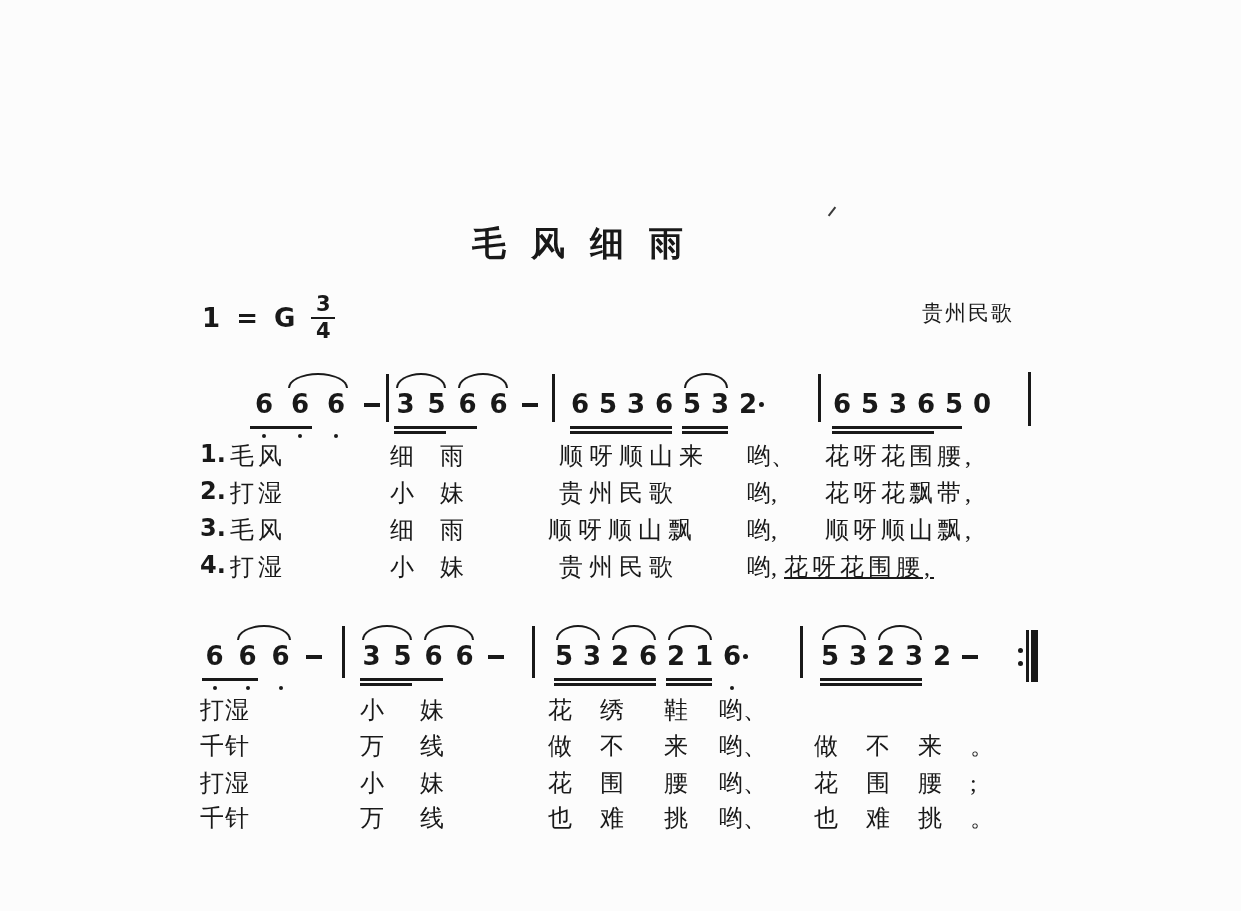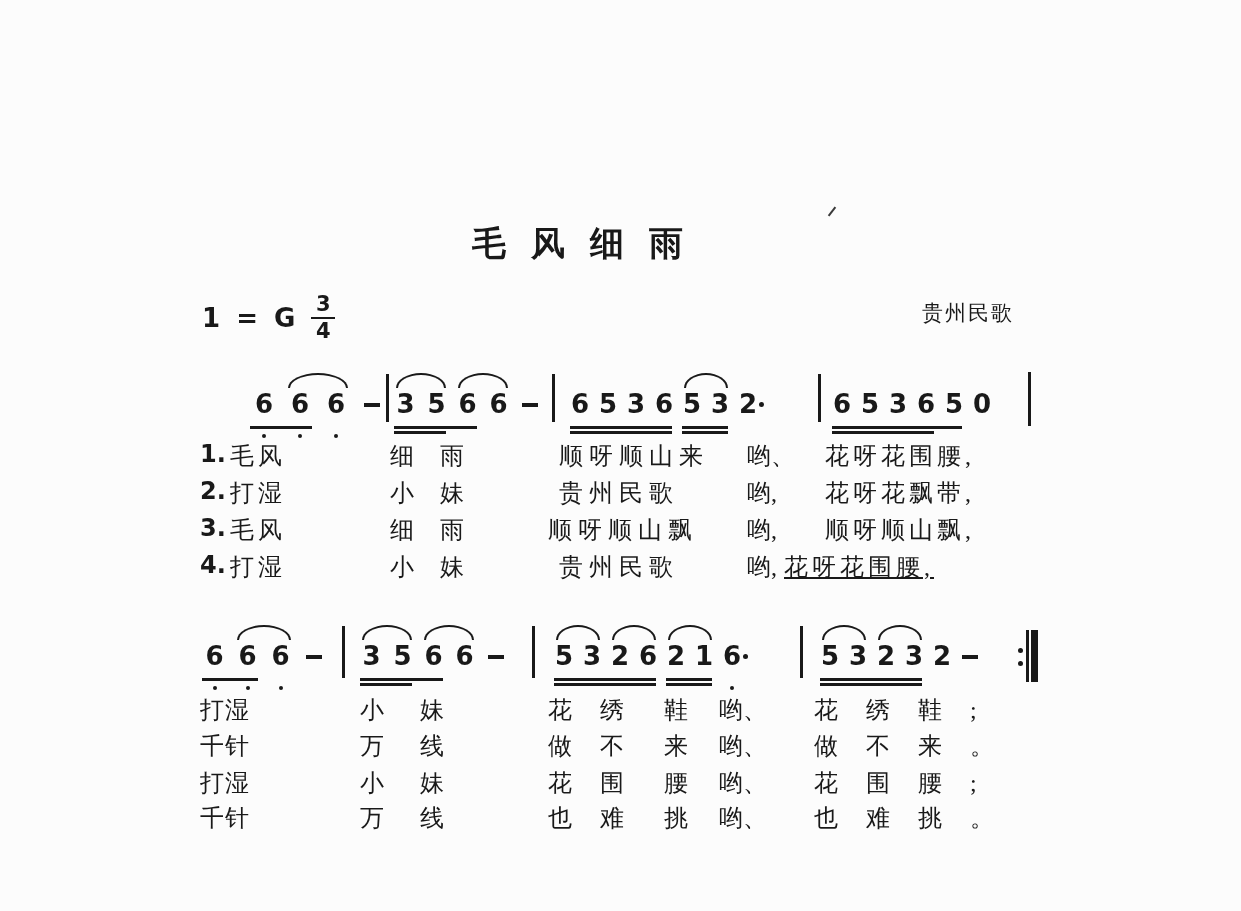--- a/index.html
+++ b/index.html
@@ -125,21 +125,20 @@
     </div>
   <div class="music-line" id="verses-bottom">
       <div class="vrow" style="top: 694px;">
         <span class="ls1" style="left: 200px;">打湿</span>
         <span style="left: 360px;">小</span>
         <span style="left: 420px;">妹</span>
         <span style="left: 548px;">花</span>
         <span style="left: 600px;">绣</span>
         <span style="left: 664px;">鞋</span>
         <span style="left: 719px;">哟、</span>
-        <span class="ls28" style="left: 814px;">花绣鞋;</span>
       </div>
       <div class="vrow" style="top: 730px;">
         <span class="ls1" style="left: 200px;">千针</span>
         <span style="left: 360px;">万</span>
         <span style="left: 420px;">线</span>
         <span style="left: 548px;">做</span>
         <span style="left: 600px;">不</span>
         <span style="left: 664px;">来</span>
         <span style="left: 719px;">哟、</span>
         <span class="ls28" style="left: 814px;">做不来。</span>

